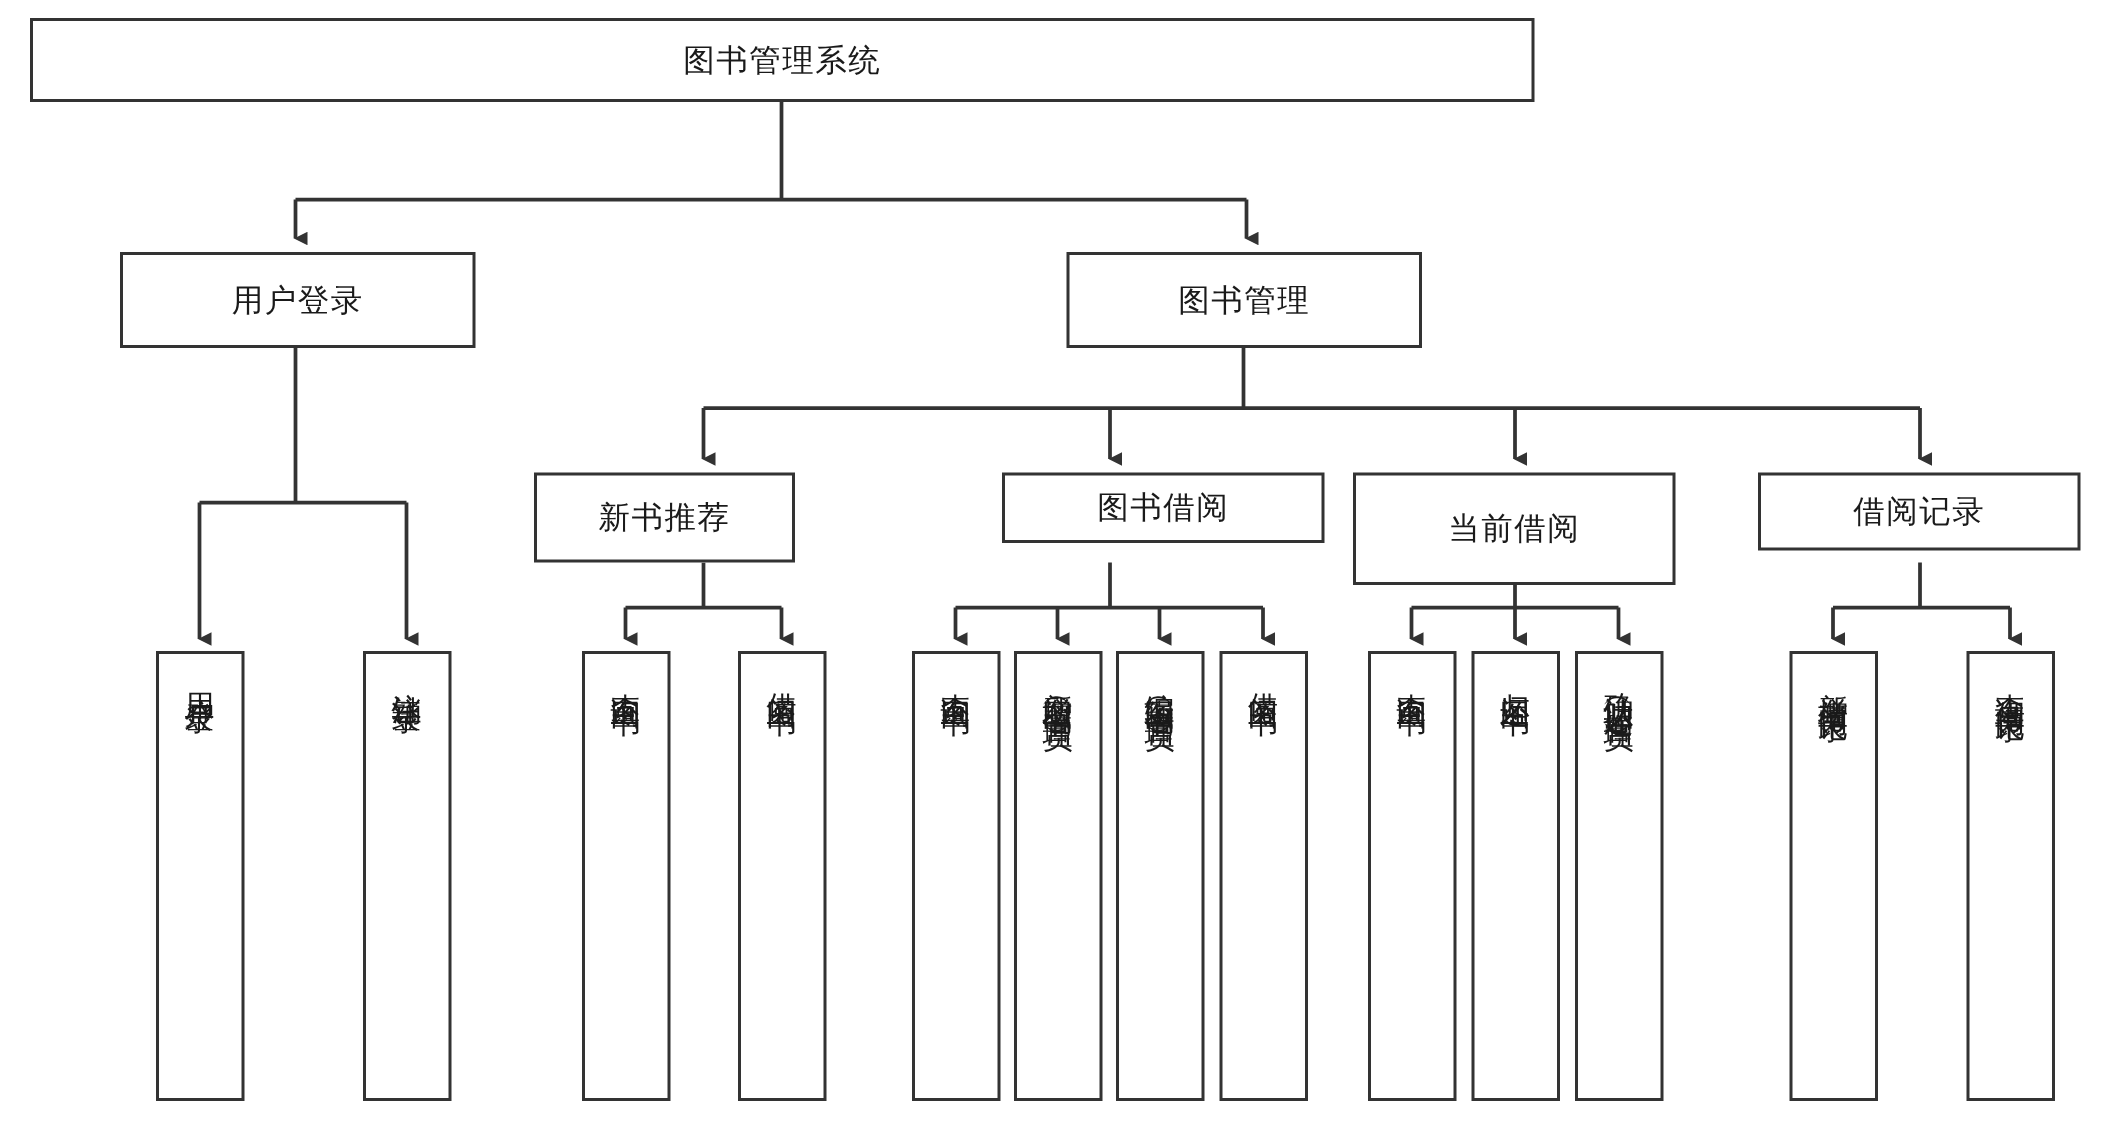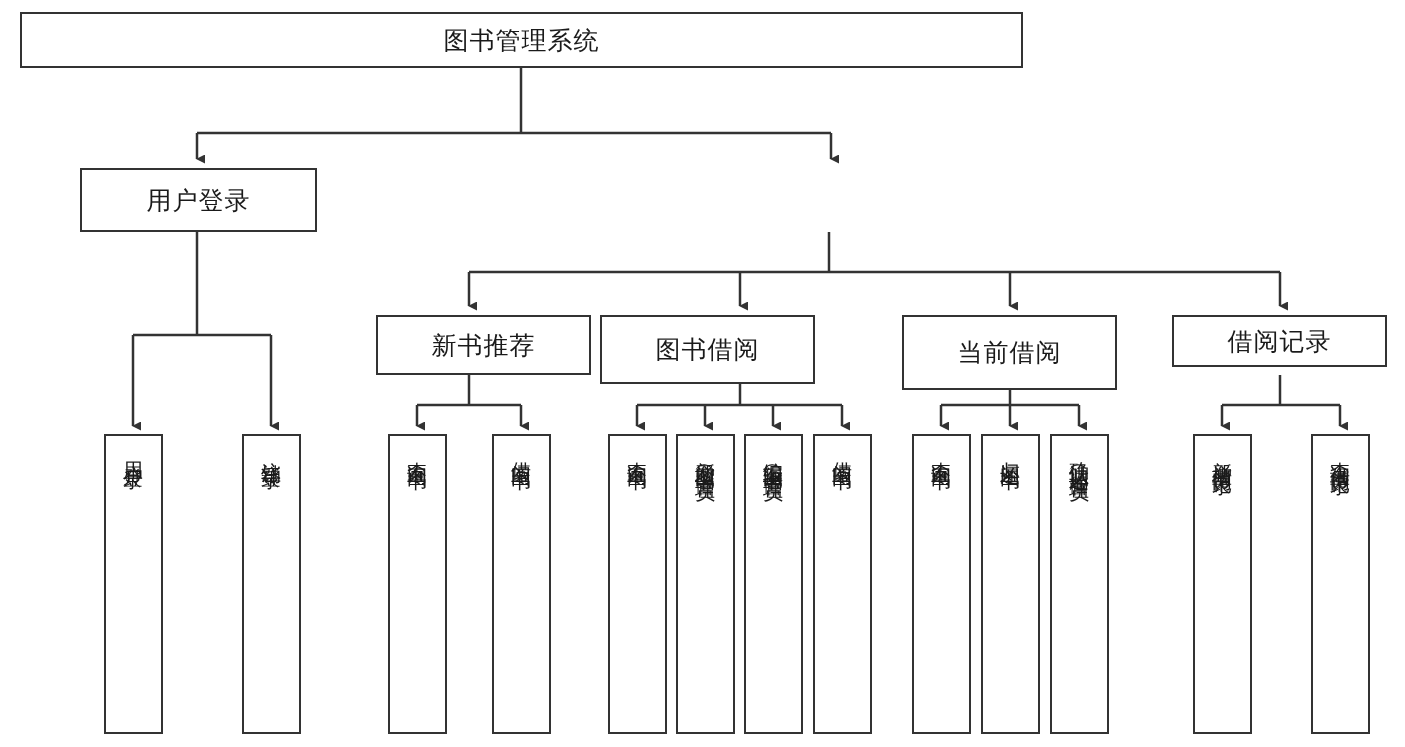--- a/index.html
+++ b/index.html
@@ -33,21 +33,21 @@
     position: absolute;
     box-sizing: border-box;
     background: #ffffff;
     border: 2.5px solid #333333;
     display: flex;
     align-items: center;
     justify-content: center;
     z-index: 2;
   }
   .node-label {
-    font-size: 25px;
+    font-size: 21px;
     line-height: 1.08;
     letter-spacing: 1px;
     color: #1a1a1a;
     white-space: nowrap;
     text-align: center;
   }
   
   .node.horizontal .node-label {
     writing-mode: horizontal-tb;
   }
@@ -135,26 +135,29 @@
   </svg>
 
   <div class="node horizontal" style="left:20px; top:12px; width:1003px; height:56px;">
     <span class="node-label">图书管理系统</span>
   </div>
 
   <div class="node horizontal" style="left:80px; top:168px; width:237px; height:64px;">
     <span class="node-label">用户登录</span>
   </div>
 
-
-  <div class="node horizontal" style="left:376px; top:315px; width:215px; height:60px;">
+  <div class="node horizontal" style="left:711px; top:168px; width:237px; height:64px;">
+    <span class="node-label">图书管理</span>
+  </div>
+
+  <div class="node horizontal" style="left:356px; top:315px; width:174px; height:60px;">
     <span class="node-label">新书推荐</span>
   </div>
 
-  <div class="node horizontal" style="left:600px; top:315px; width:215px; height:69px;">
+  <div class="node horizontal" style="left:668px; top:315px; width:215px; height:47px;">
     <span class="node-label">图书借阅</span>
   </div>
 
   <div class="node horizontal" style="left:902px; top:315px; width:215px; height:75px;">
     <span class="node-label">当前借阅</span>
   </div>
 
   <div class="node horizontal" style="left:1172px; top:315px; width:215px; height:52px;">
     <span class="node-label">借阅记录</span>
   </div>

